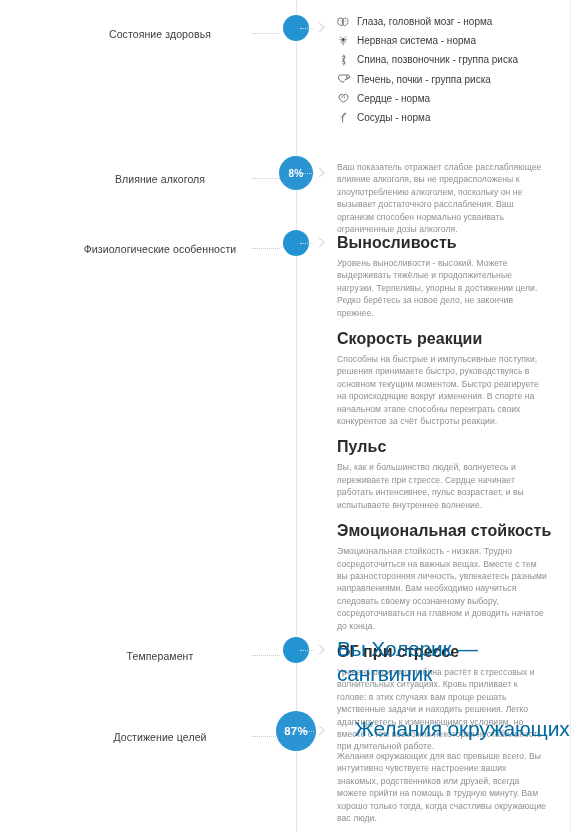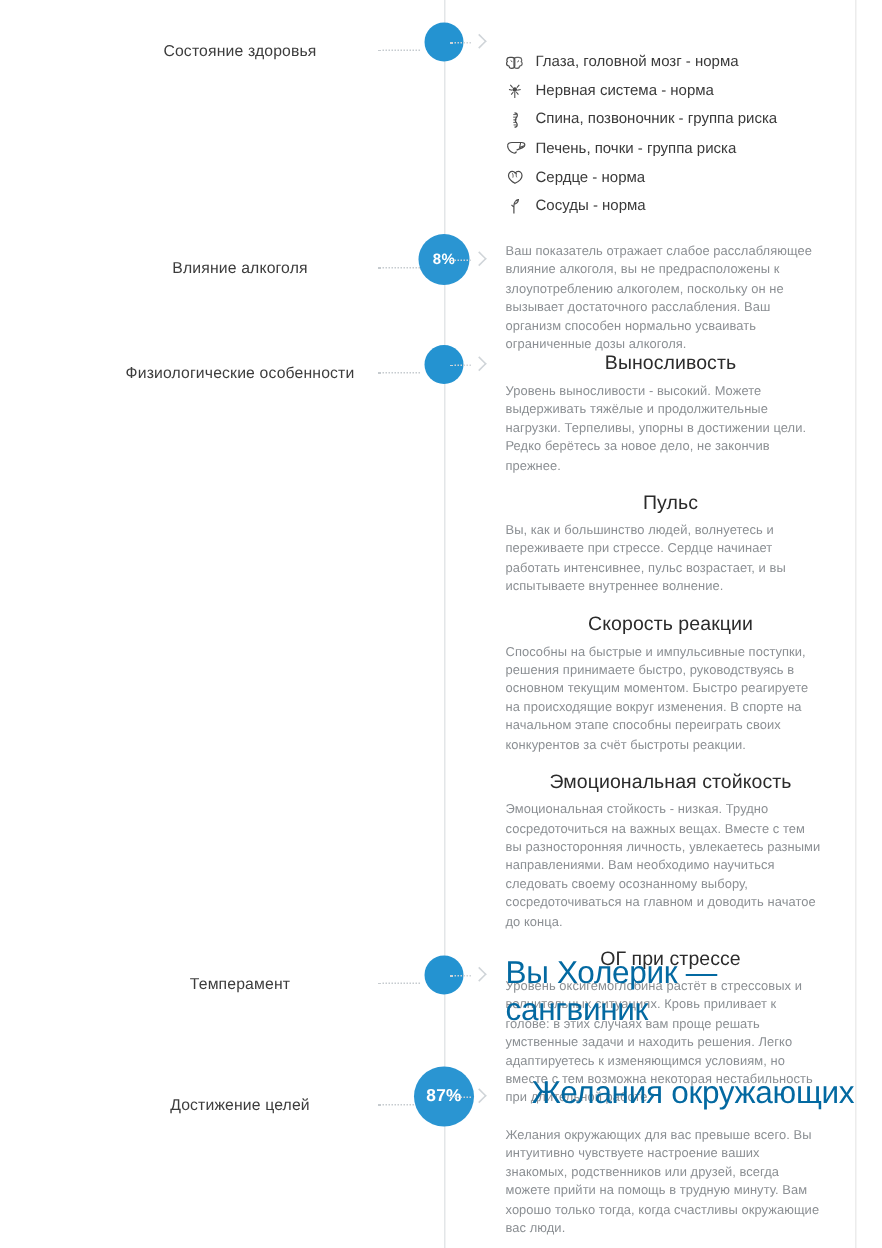--- a/index.html
+++ b/index.html
@@ -114,26 +114,25 @@
   
   .para{
     font-size:8.6px;
     line-height:12.4px;
     color:#8b8f93;
     letter-spacing:.05px;
     margin:0;
     width:212px;
   }
   .sub-h{
-    font-size:13px;
-    font-weight:400;
+    font-size:16px;
+    font-weight:700;
     color:#2b2b2b;
     margin:0 0 5px 0;
     letter-spacing:.05px;
-    text-align:center;
   }
   .block{margin-bottom:11px;}
   .block:last-child{margin-bottom:0;}
 
   
   .big-head{
     font-size:21px;
     line-height:25px;
     color:#0369a1;
     font-weight:400;
@@ -151,21 +150,21 @@
 
 <div class="timeline">
 
   <div class="row" style="top:28px;">
     <div class="row-label">Состояние здоровья</div>
     <div class="dots-left"></div>
     <div class="node plain"></div>
     <div class="dots-right"></div>
     <div class="arrow"></div>
 
-    <div class="content" style="top:-16px;margin-top:20px;">
+    <div class="content" style="top:-16px;">
 
       <div class="health-item">
         <span class="health-icon">
           <svg width="13" height="12" viewBox="0 0 13 12" fill="none" stroke="#4a4a4a" stroke-width="0.8">
             <path d="M3 2.2c-1.2 0-2.1.8-2.1 1.9 0 .4.1.7.3 1-.3.3-.5.7-.5 1.2 0 .9.7 1.6 1.6 1.7.1.9.9 1.6 1.9 1.6 1.1 0 2-.8 2-1.9V3.9c0-1-.9-1.7-1.9-1.7z"></path>
             <path d="M8.6 2.2c1.2 0 2.2.8 2.2 1.9 0 .4-.1.7-.3 1 .4.3.6.7.6 1.2 0 .9-.7 1.6-1.6 1.7-.2.9-1 1.6-2 1.6-1.1 0-1.9-.8-1.9-1.9V3.9c0-1 .9-1.7 2-1.7z" opacity="0.85"></path>
             <path d="M3.4 4.3c.5.2.9.6 1 1.1M9 4.4c-.5.2-.9.6-1 1.1" stroke-width="0.65"></path>
           </svg>
         </span>
         <span class="health-text">Глаза, головной мозг - норма</span>
@@ -247,27 +246,27 @@
     <div class="arrow"></div>
 
     <div class="content" style="top:-9px;">
 
       <div class="block">
         <div class="sub-h">Выносливость</div>
         <p class="para">Уровень выносливости - высокий. Можете выдерживать тяжёлые и продолжительные нагрузки. Терпеливы, упорны в достижении цели. Редко берётесь за новое дело, не закончив прежнее.</p>
       </div>
 
       <div class="block">
+        <div class="sub-h">Скорость реакции</div>
+        <p class="para">Способны на быстрые и импульсивные поступки, решения принимаете быстро, руководствуясь в основном текущим моментом. Быстро реагируете на происходящие вокруг изменения. В спорте на начальном этапе способны переиграть своих конкурентов за счёт быстроты реакции.</p>
+      </div>
+
+      <div class="block">
         <div class="sub-h">Пульс</div>
         <p class="para">Вы, как и большинство людей, волнуетесь и переживаете при стрессе. Сердце начинает работать интенсивнее, пульс возрастает, и вы испытываете внутреннее волнение.</p>
-      </div>
-
-      <div class="block">
-        <div class="sub-h">Скорость реакции</div>
-        <p class="para">Способны на быстрые и импульсивные поступки, решения принимаете быстро, руководствуясь в основном текущим моментом. Быстро реагируете на происходящие вокруг изменения. В спорте на начальном этапе способны переиграть своих конкурентов за счёт быстроты реакции.</p>
       </div>
 
       <div class="block">
         <div class="sub-h">Эмоциональная стойкость</div>
         <p class="para">Эмоциональная стойкость - низкая. Трудно сосредоточиться на важных вещах. Вместе с тем вы разносторонняя личность, увлекаетесь разными направлениями. Вам необходимо научиться следовать своему осознанному выбору, сосредоточиваться на главном и доводить начатое до конца.</p>
       </div>
 
       <div class="block">
         <div class="sub-h">ОГ при стрессе</div>
         <p class="para">Уровень оксигемоглобина растёт в стрессовых и волнительных ситуациях. Кровь приливает к голове: в этих случаях вам проще решать умственные задачи и находить решения. Легко адаптируетесь к изменяющимся условиям, но вместе с тем возможна некоторая нестабильность при длительной работе.</p>

